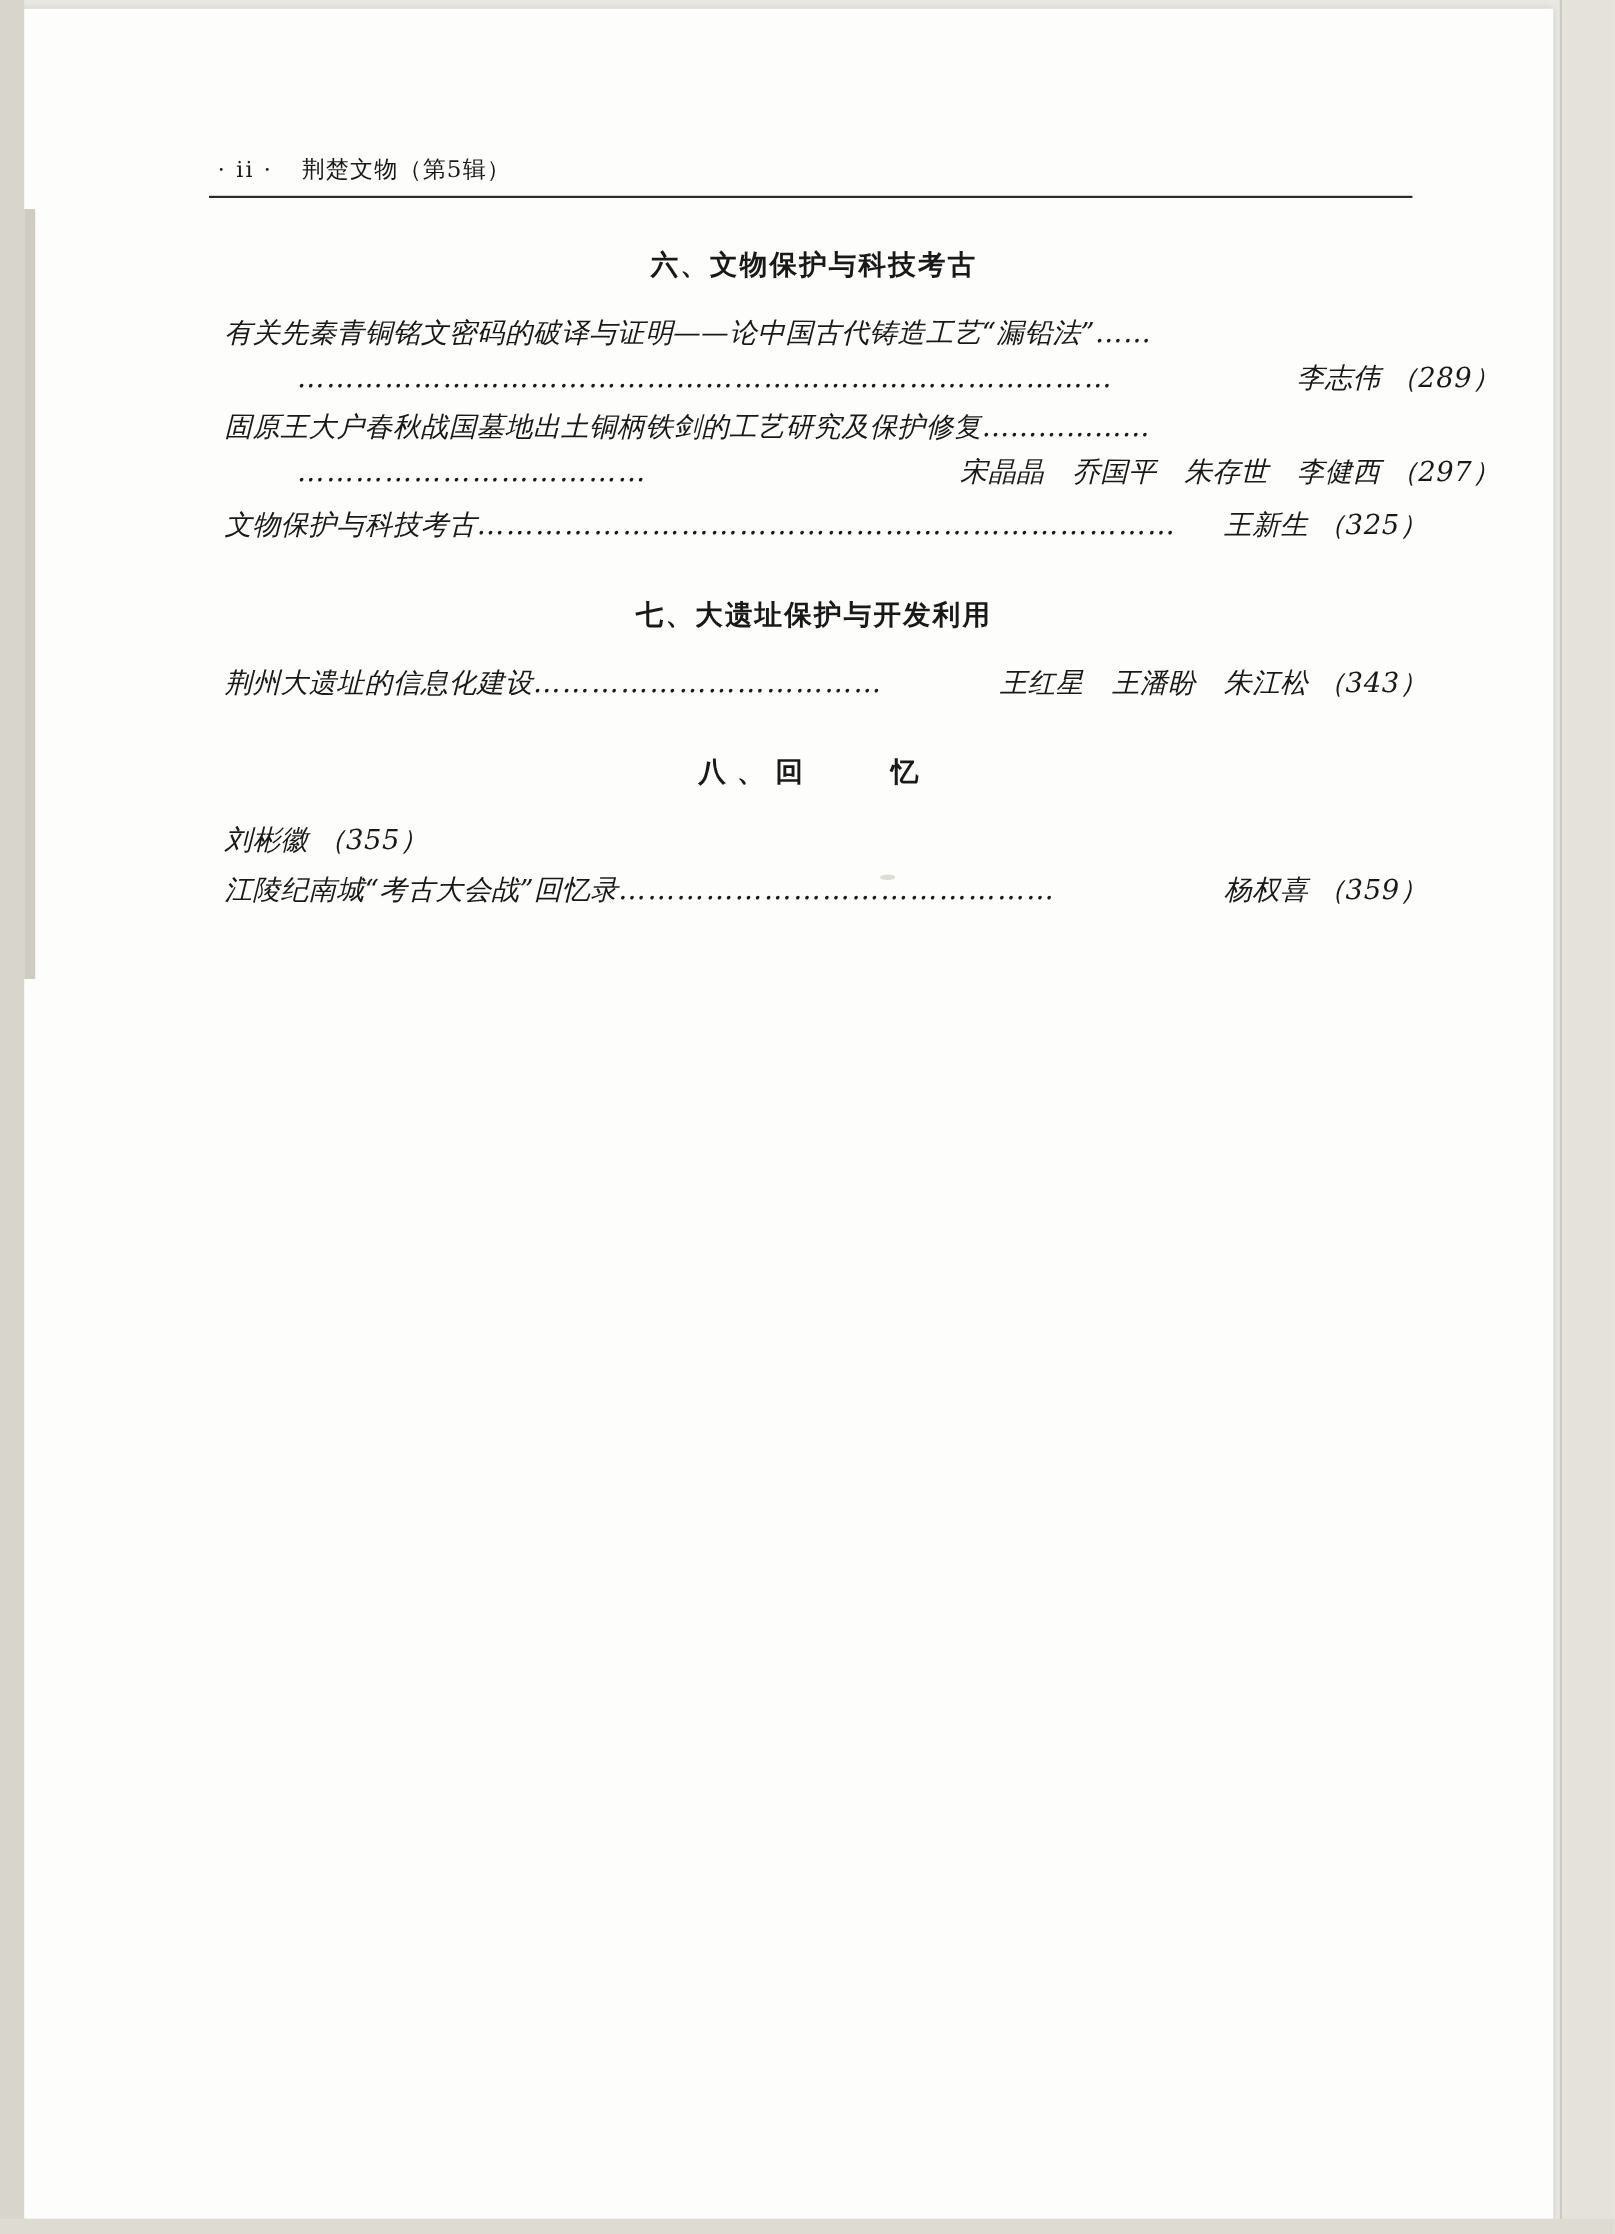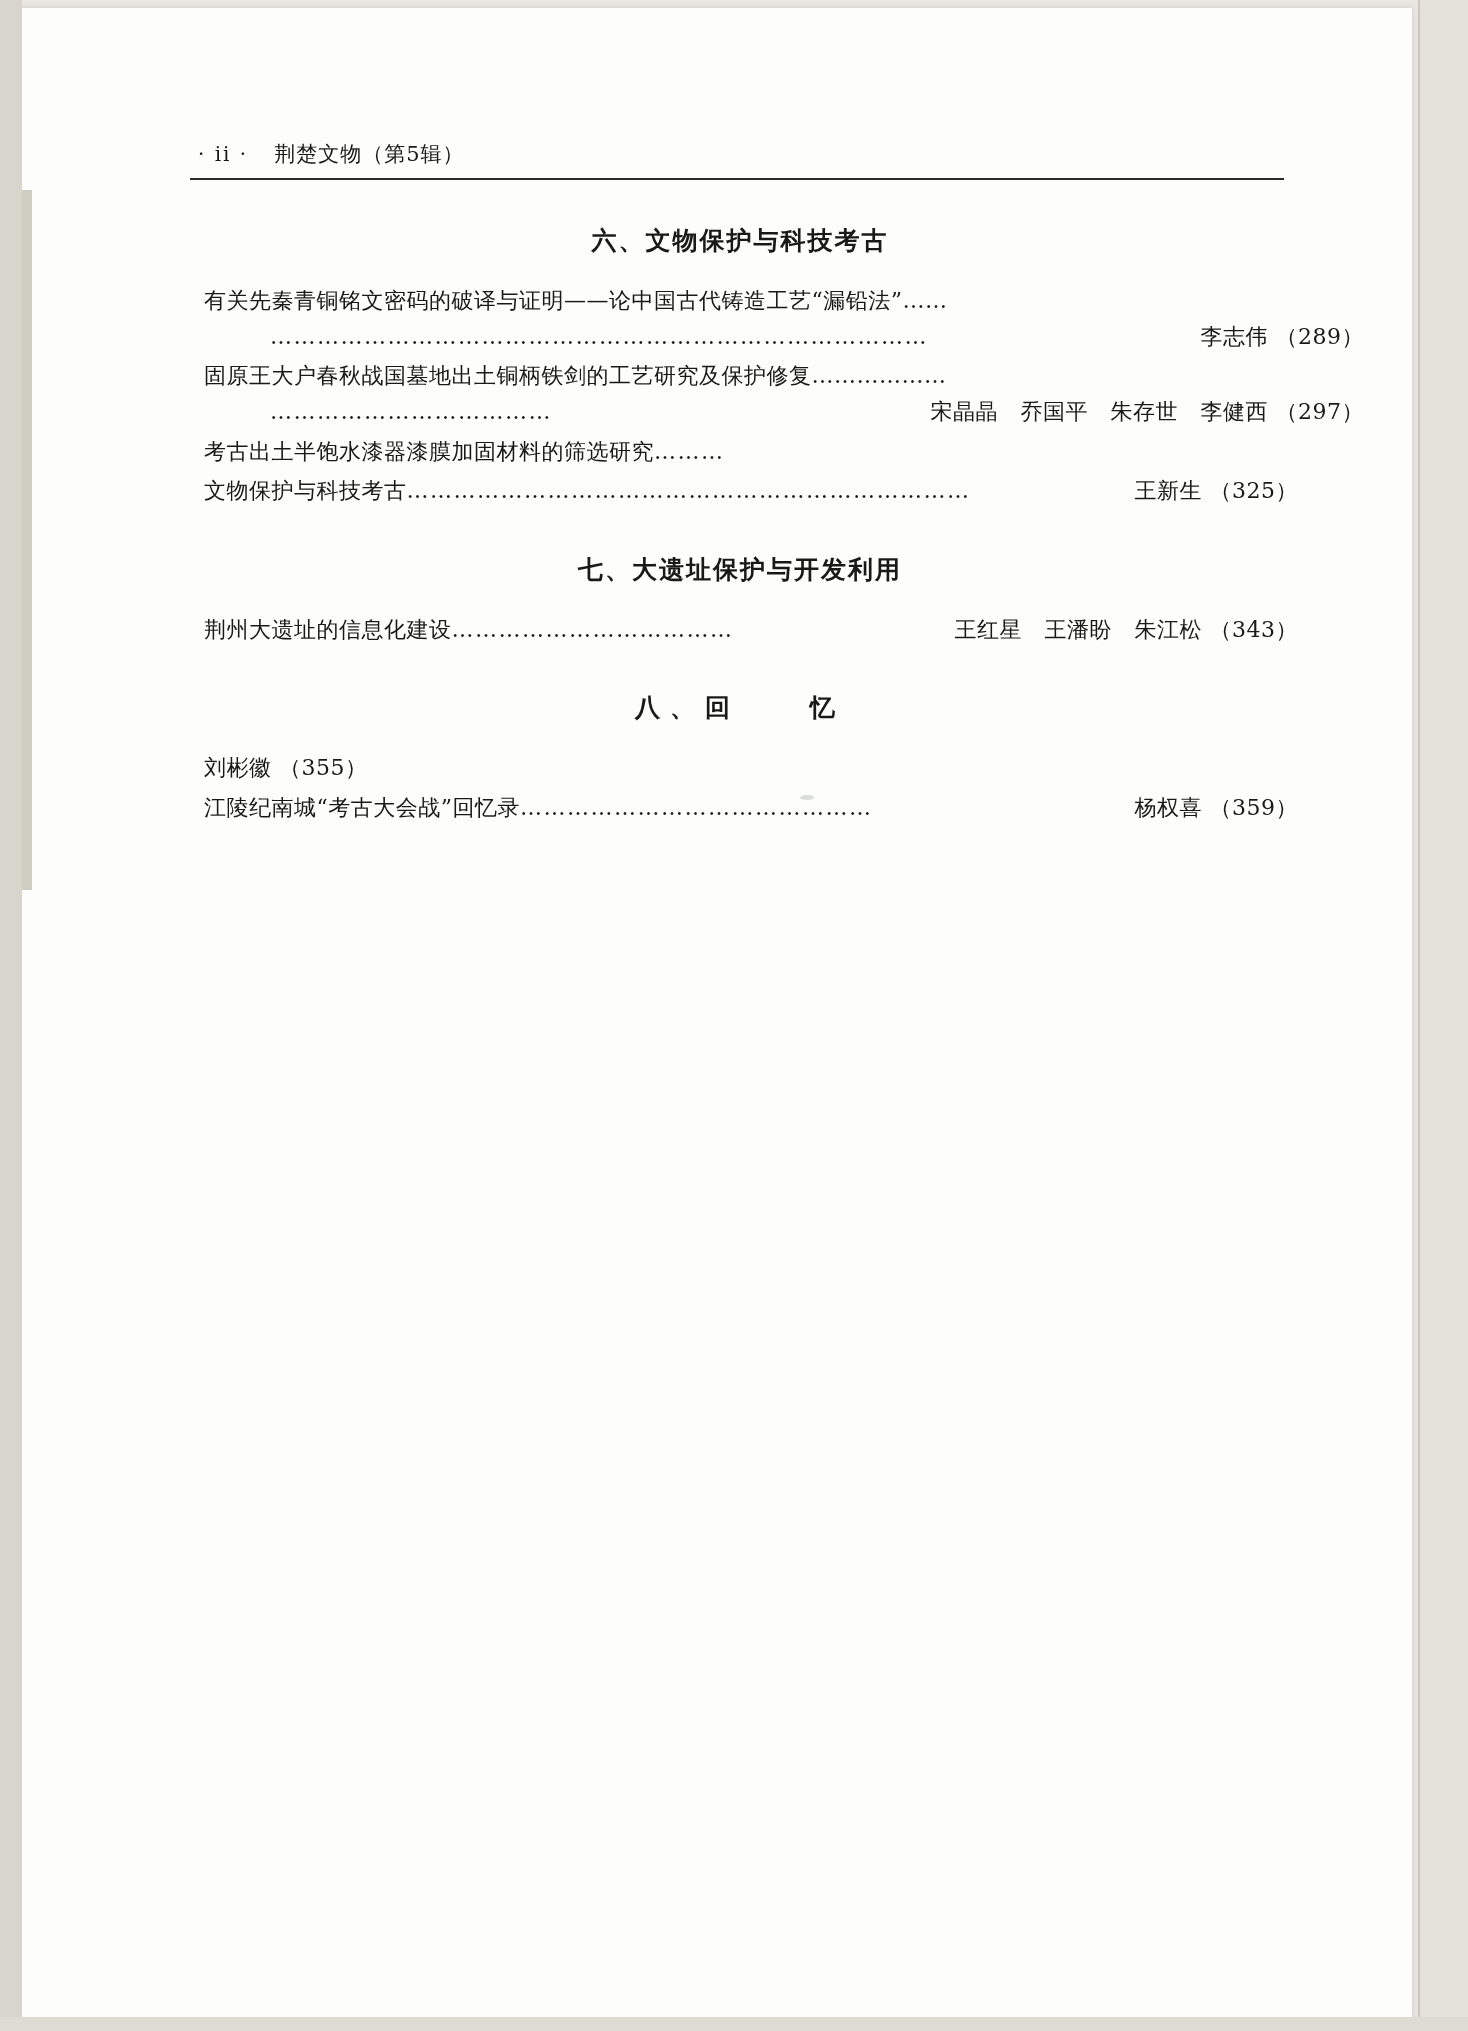--- a/index.html
+++ b/index.html
@@ -109,25 +109,26 @@
     font-weight: bold;
     letter-spacing: 2px;
     margin: 44px 0 26px 0;
     font-family: "DejaVu Sans", "Liberation Sans", sans-serif;
   }
   .section-title.wide {
     letter-spacing: 10px;
   }
 
   .toc-entry {
-    font-size: 22px;
+    font-size: 25px;
     line-height: 1.62;
     margin: 0 0 4px 0;
     padding-left: 14px;
     letter-spacing: 0.5px;
+    font-style: italic;
   }
   .toc-line {
     display: block;
     white-space: nowrap;
   }
   .toc-line.second {
     padding-left: 66px;
   }
   .leader {
     letter-spacing: 1.5px;
@@ -200,23 +201,20 @@
     <span class="toc-line second row-flex">
       <span class="lead leader">………………………………</span>
       <span class="tail">
         <span class="authors">宋晶晶　乔国平　朱存世　李健西</span>
         <span class="page-no">（297）</span>
       </span>
     </span>
   </div>
 
   <div class="toc-entry row-flex">
-    <span class="lead">
-      <span>考古出土半饱水漆器漆膜加固材料的筛选研究</span><span class="leader">………</span>
-    </span>
   </div>
 
   <div class="toc-entry row-flex">
     <span class="lead">
       <span>文物保护与科技考古</span><span class="leader">………………………………………………………………</span>
     </span>
     <span class="tail">
       <span class="authors">王新生</span>
       <span class="page-no">（325）</span>
     </span>

